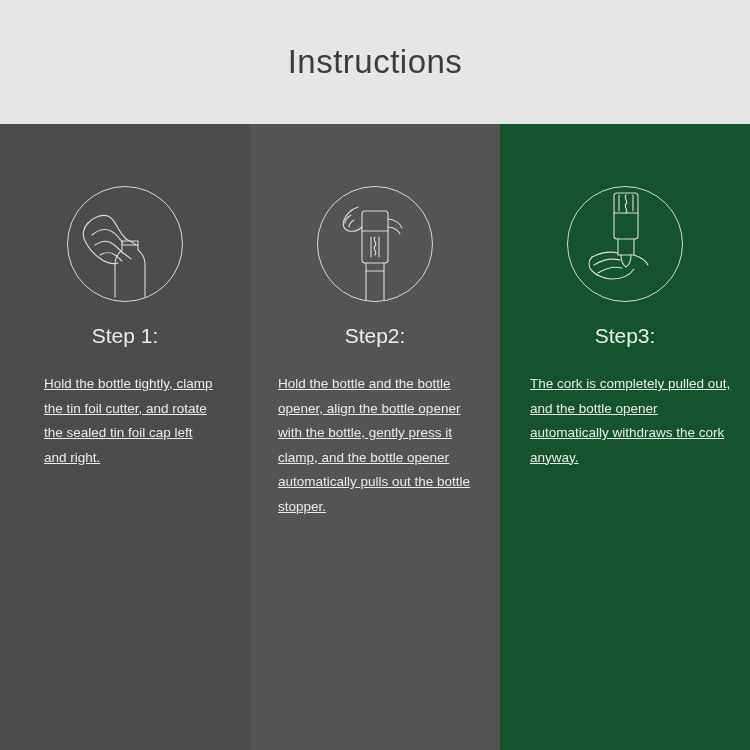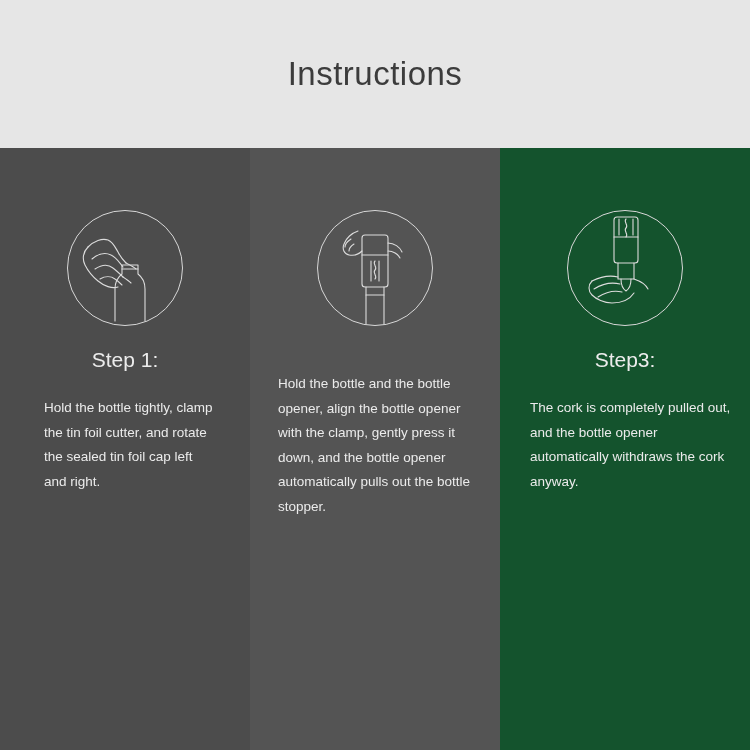--- a/index.html
+++ b/index.html
@@ -14,21 +14,21 @@
     overflow: hidden;
   }
   .page {
     width: 750px;
     height: 750px;
     position: relative;
     display: flex;
     flex-direction: column;
   }
   .header {
-    height: 148px;
+    height: 124px;
     background: #e6e6e6;
     display: flex;
     align-items: center;
     justify-content: center;
     flex: 0 0 auto;
   }
   .header-title {
     font-size: 33px;
     color: #3c3c3c;
     letter-spacing: 0.5px;
@@ -77,20 +77,21 @@
     color: #ececec;
     font-weight: 400;
   }
   .step-desc {
     margin: 24px 0 0 0;
     padding: 0 36px 0 44px;
     font-size: 13.5px;
     line-height: 24.5px;
     color: #ebebeb;
     font-weight: 400;
+    text-decoration: underline;
   }
   .step-col:nth-child(2) .step-desc { padding: 0 24px 0 28px; }
   .step-col:nth-child(3) .step-desc { padding: 0 12px 0 30px; }
 </style>
 </head>
 <body>
 
 <div class="page">
 
   <div class="header">
@@ -130,21 +131,22 @@
             <path d="M53 50 L53 70 M61 50 L61 70"></path>
             <path d="M57 50 C54 53 60 56 57 59 C54 62 60 65 57 68"></path>
             <path d="M40 20 C34 22 28 27 26 33 C24 38 26 43 31 44 C36 45 41 43 44 40"></path>
             <path d="M33 28 C30 30 27 33 27 36"></path>
             <path d="M36 33 C33 35 31 37 31 40"></path>
             <path d="M70 32 C76 32 82 36 84 41"></path>
             <path d="M70 40 C75 40 80 43 82 47"></path>
           </svg>
         </div>
       </div>
-      <p class="step-desc">Hold the bottle and the bottle opener, align the bottle opener with the clamp, gently press it down, and the bottle opener automatically pulls out the bottle stopper.</p>
+      <div class="step-title">Step2:</div>
+      <p class="step-desc">Hold the bottle and the bottle opener, align the bottle opener with the bottle, gently press it clamp, and the bottle opener automatically pulls out the bottle stopper.</p>
     </div>
 
     <div class="step-col shade-c">
       <div class="icon-wrap">
         <div class="circle-icon">
           <svg width="114" height="114" viewBox="0 0 114 114" fill="none" stroke="#dcdcdc" stroke-width="1.1" stroke-linecap="round" stroke-linejoin="round">
             <rect x="46" y="6" width="24" height="46" rx="3"></rect>
             <path d="M46 26 L70 26"></path>
             <path d="M51 8 L51 24 M65 8 L65 24"></path>
             <path d="M58 8 C55 11 61 14 58 17 C55 20 61 23 58 26"></path>

